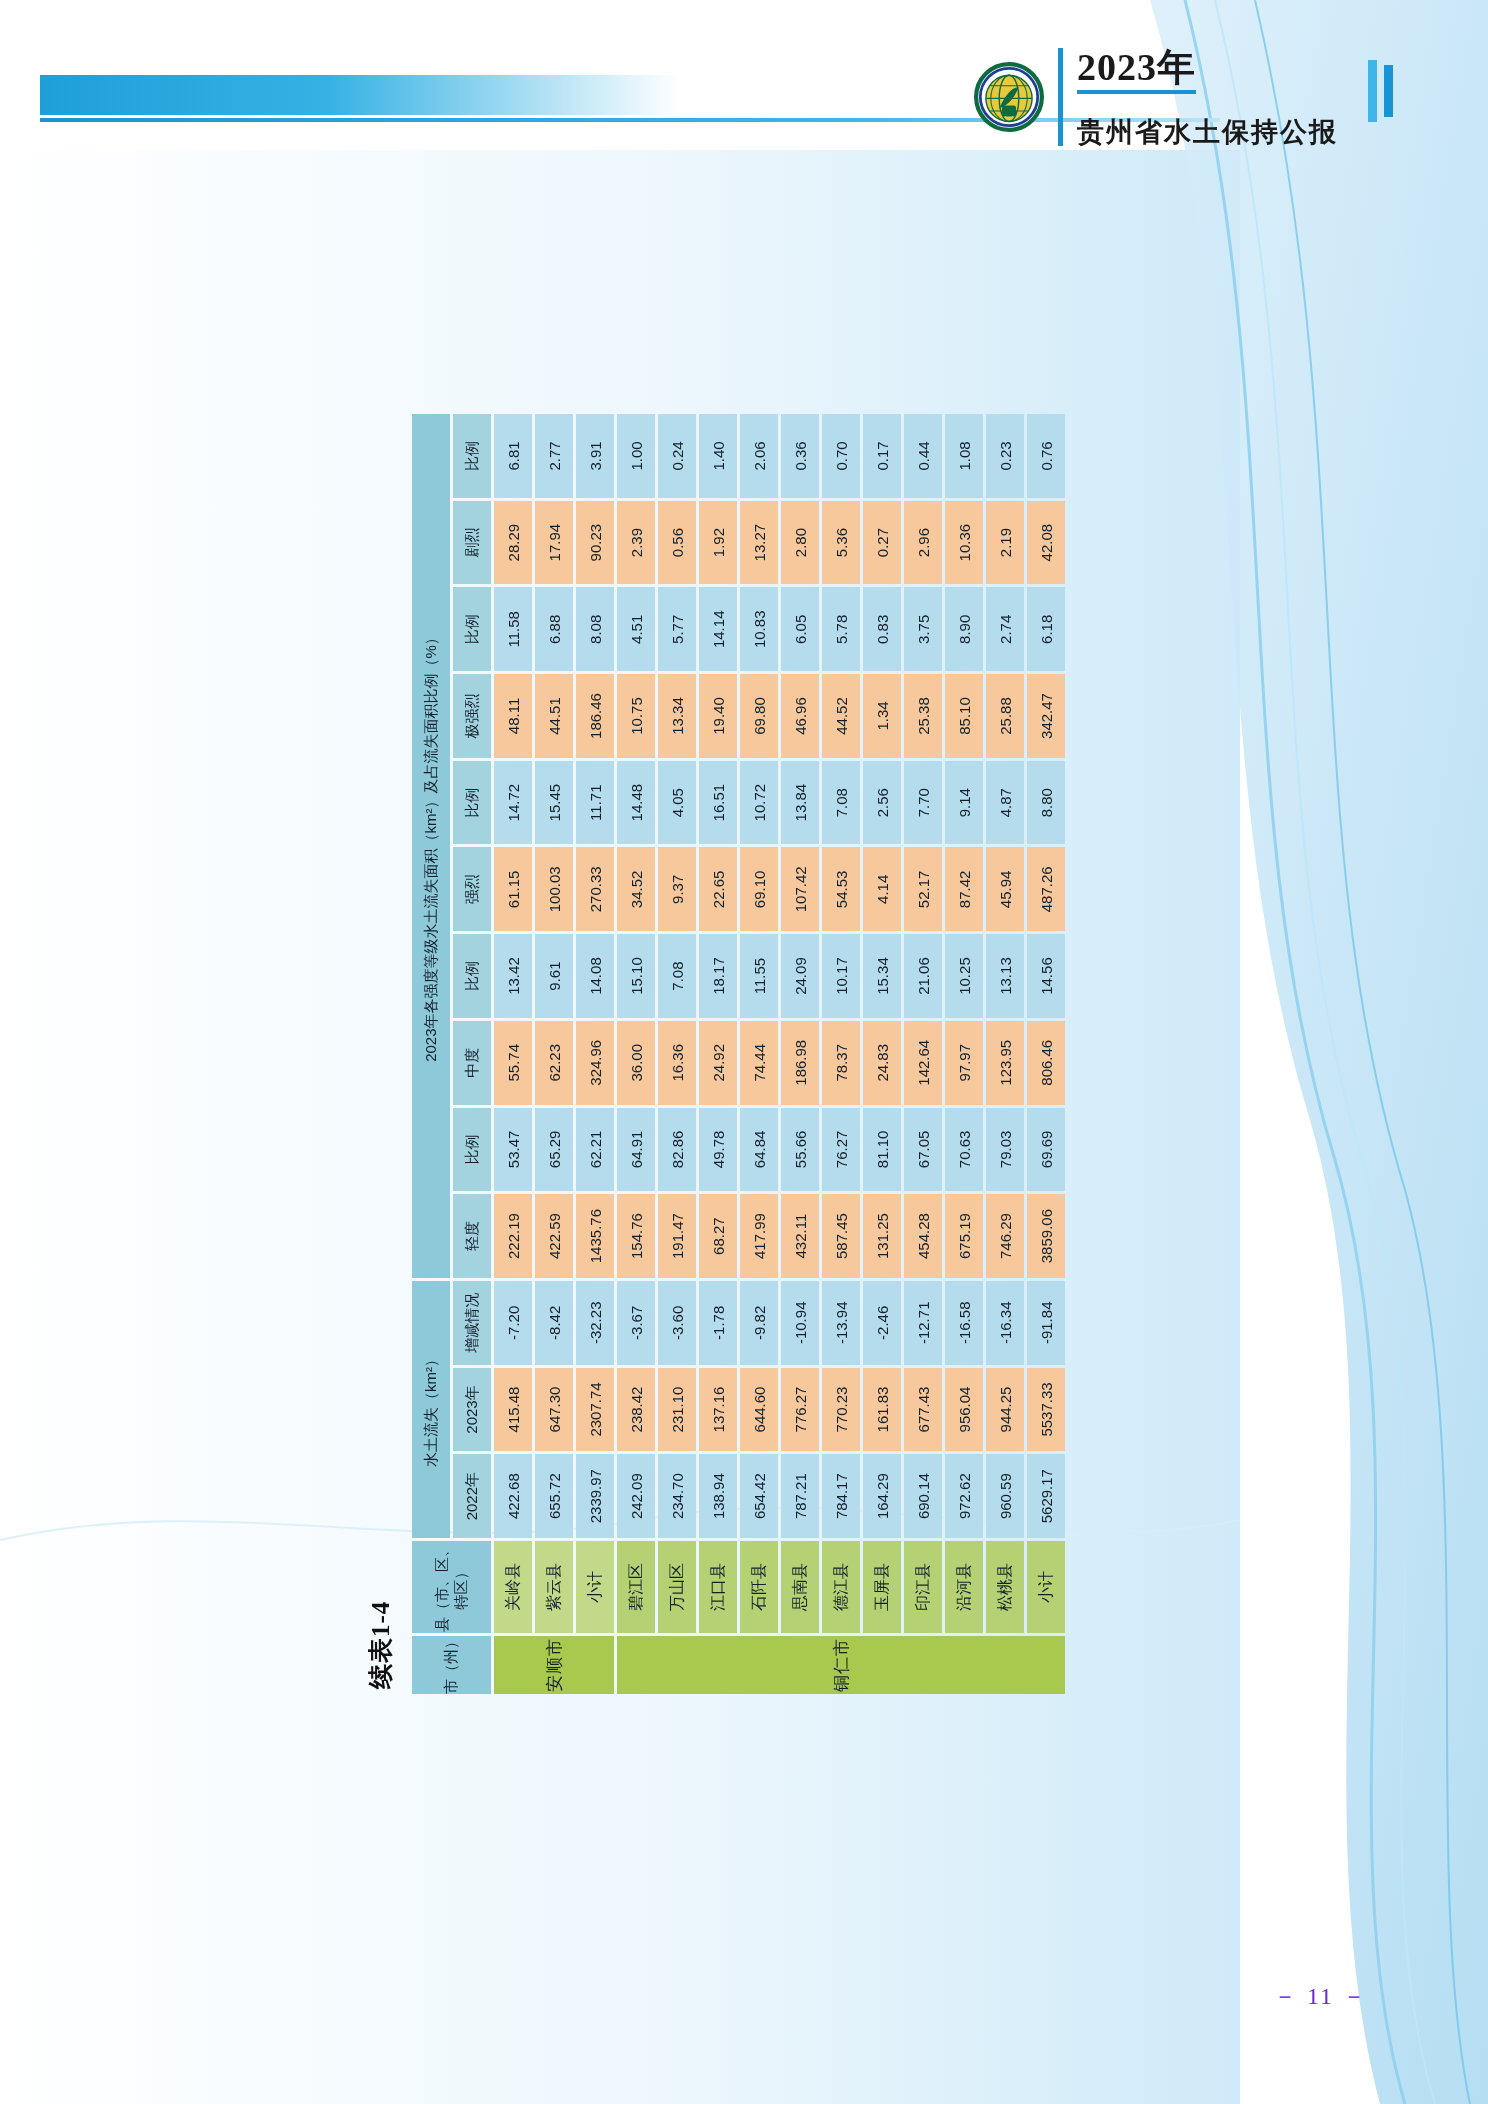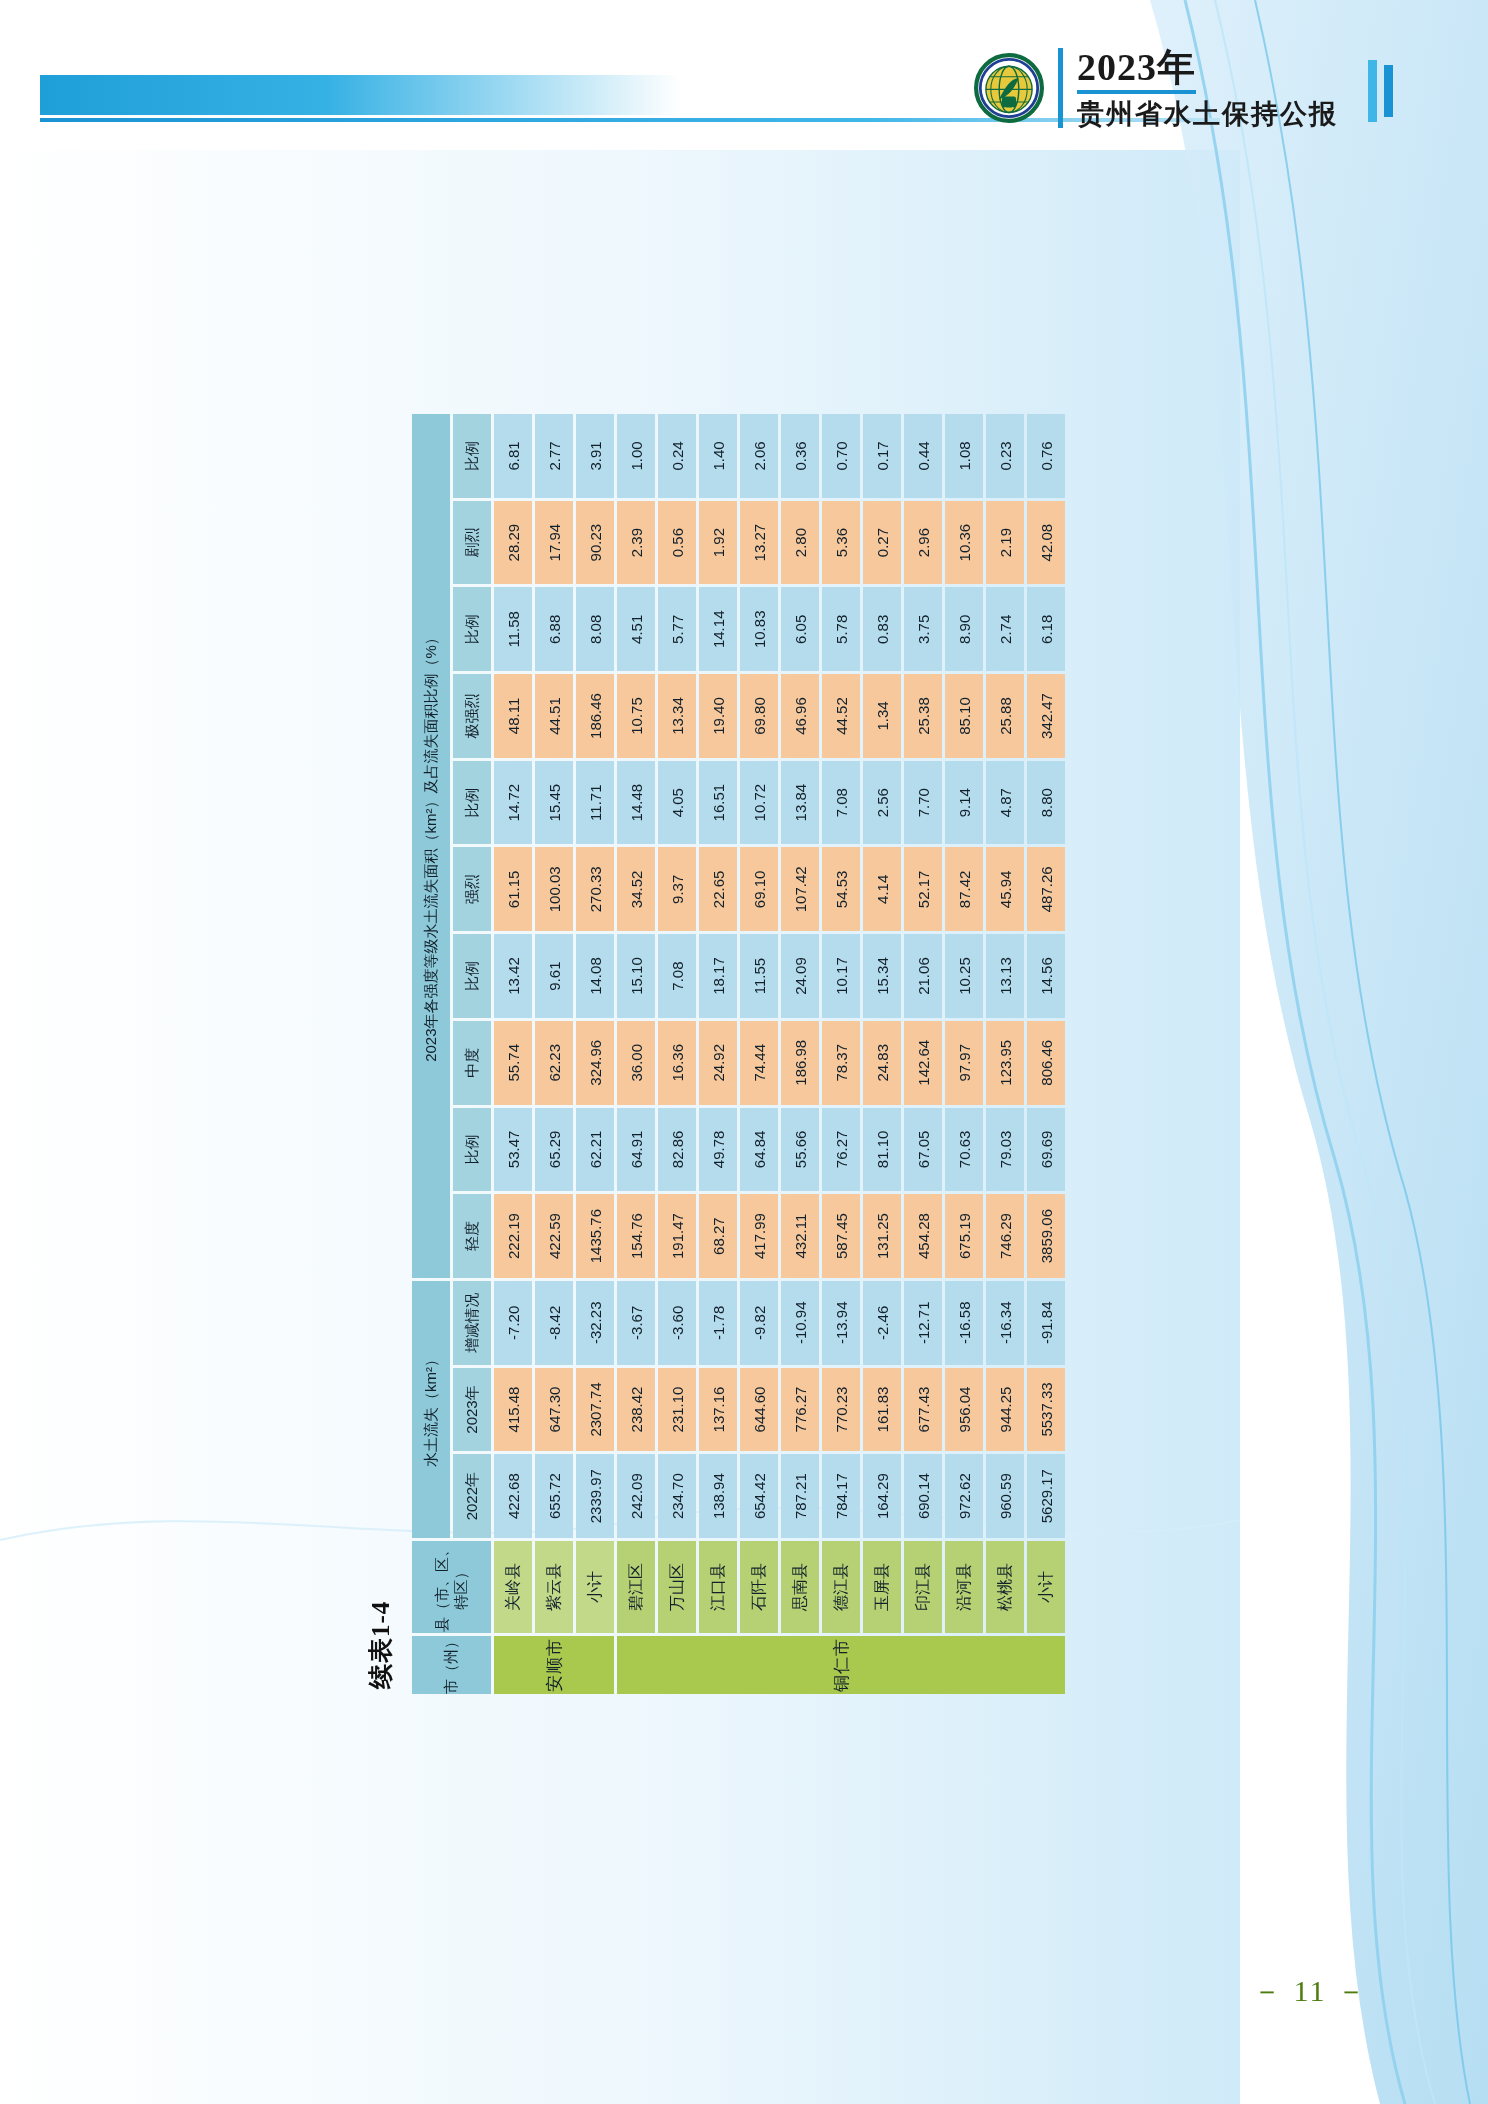--- a/index.html
+++ b/index.html
@@ -31,31 +31,31 @@
   .hdr-titles{
     border-left:5px solid #1a93d4;padding-left:14px;line-height:1;
   }
   .hdr-year{
     font-family:"Liberation Serif","DejaVu Serif",serif;
     font-size:38px;font-weight:700;color:#1a1a1a;letter-spacing:1px;
     padding-bottom:4px;border-bottom:4px solid #1a93d4;display:inline-block;
   }
   .hdr-sub{
     font-family:"Liberation Serif","DejaVu Serif",serif;
-    font-size:27px;font-weight:700;color:#1a1a1a;margin-top:7px;letter-spacing:2px;
+    font-size:27px;font-weight:700;color:#1a1a1a;margin-top:25px;letter-spacing:2px;
   }
   .hdr-bars{position:absolute;right:95px;top:60px;display:flex;gap:7px;z-index:4;}
   .hdr-bars i{display:block;width:9px;height:62px;background:#3fb6e8;}
   .hdr-bars i:nth-child(2){background:#1a93d4;height:52px;margin-top:5px;}
 
   
   .pageno{
     position:absolute;right:120px;bottom:92px;z-index:5;
     font-family:"Liberation Serif","DejaVu Serif",serif;
-    font-size:30px;color:#4d7c0f;letter-spacing:2px;
+    font-size:24px;color:#6d28d9;letter-spacing:2px;
   }
 
   
   #stage{
     position:absolute;left:0;top:0;width:1488px;height:2104px;z-index:2;
   }
   
   #land{
     position:absolute;
     width:1290px;   

